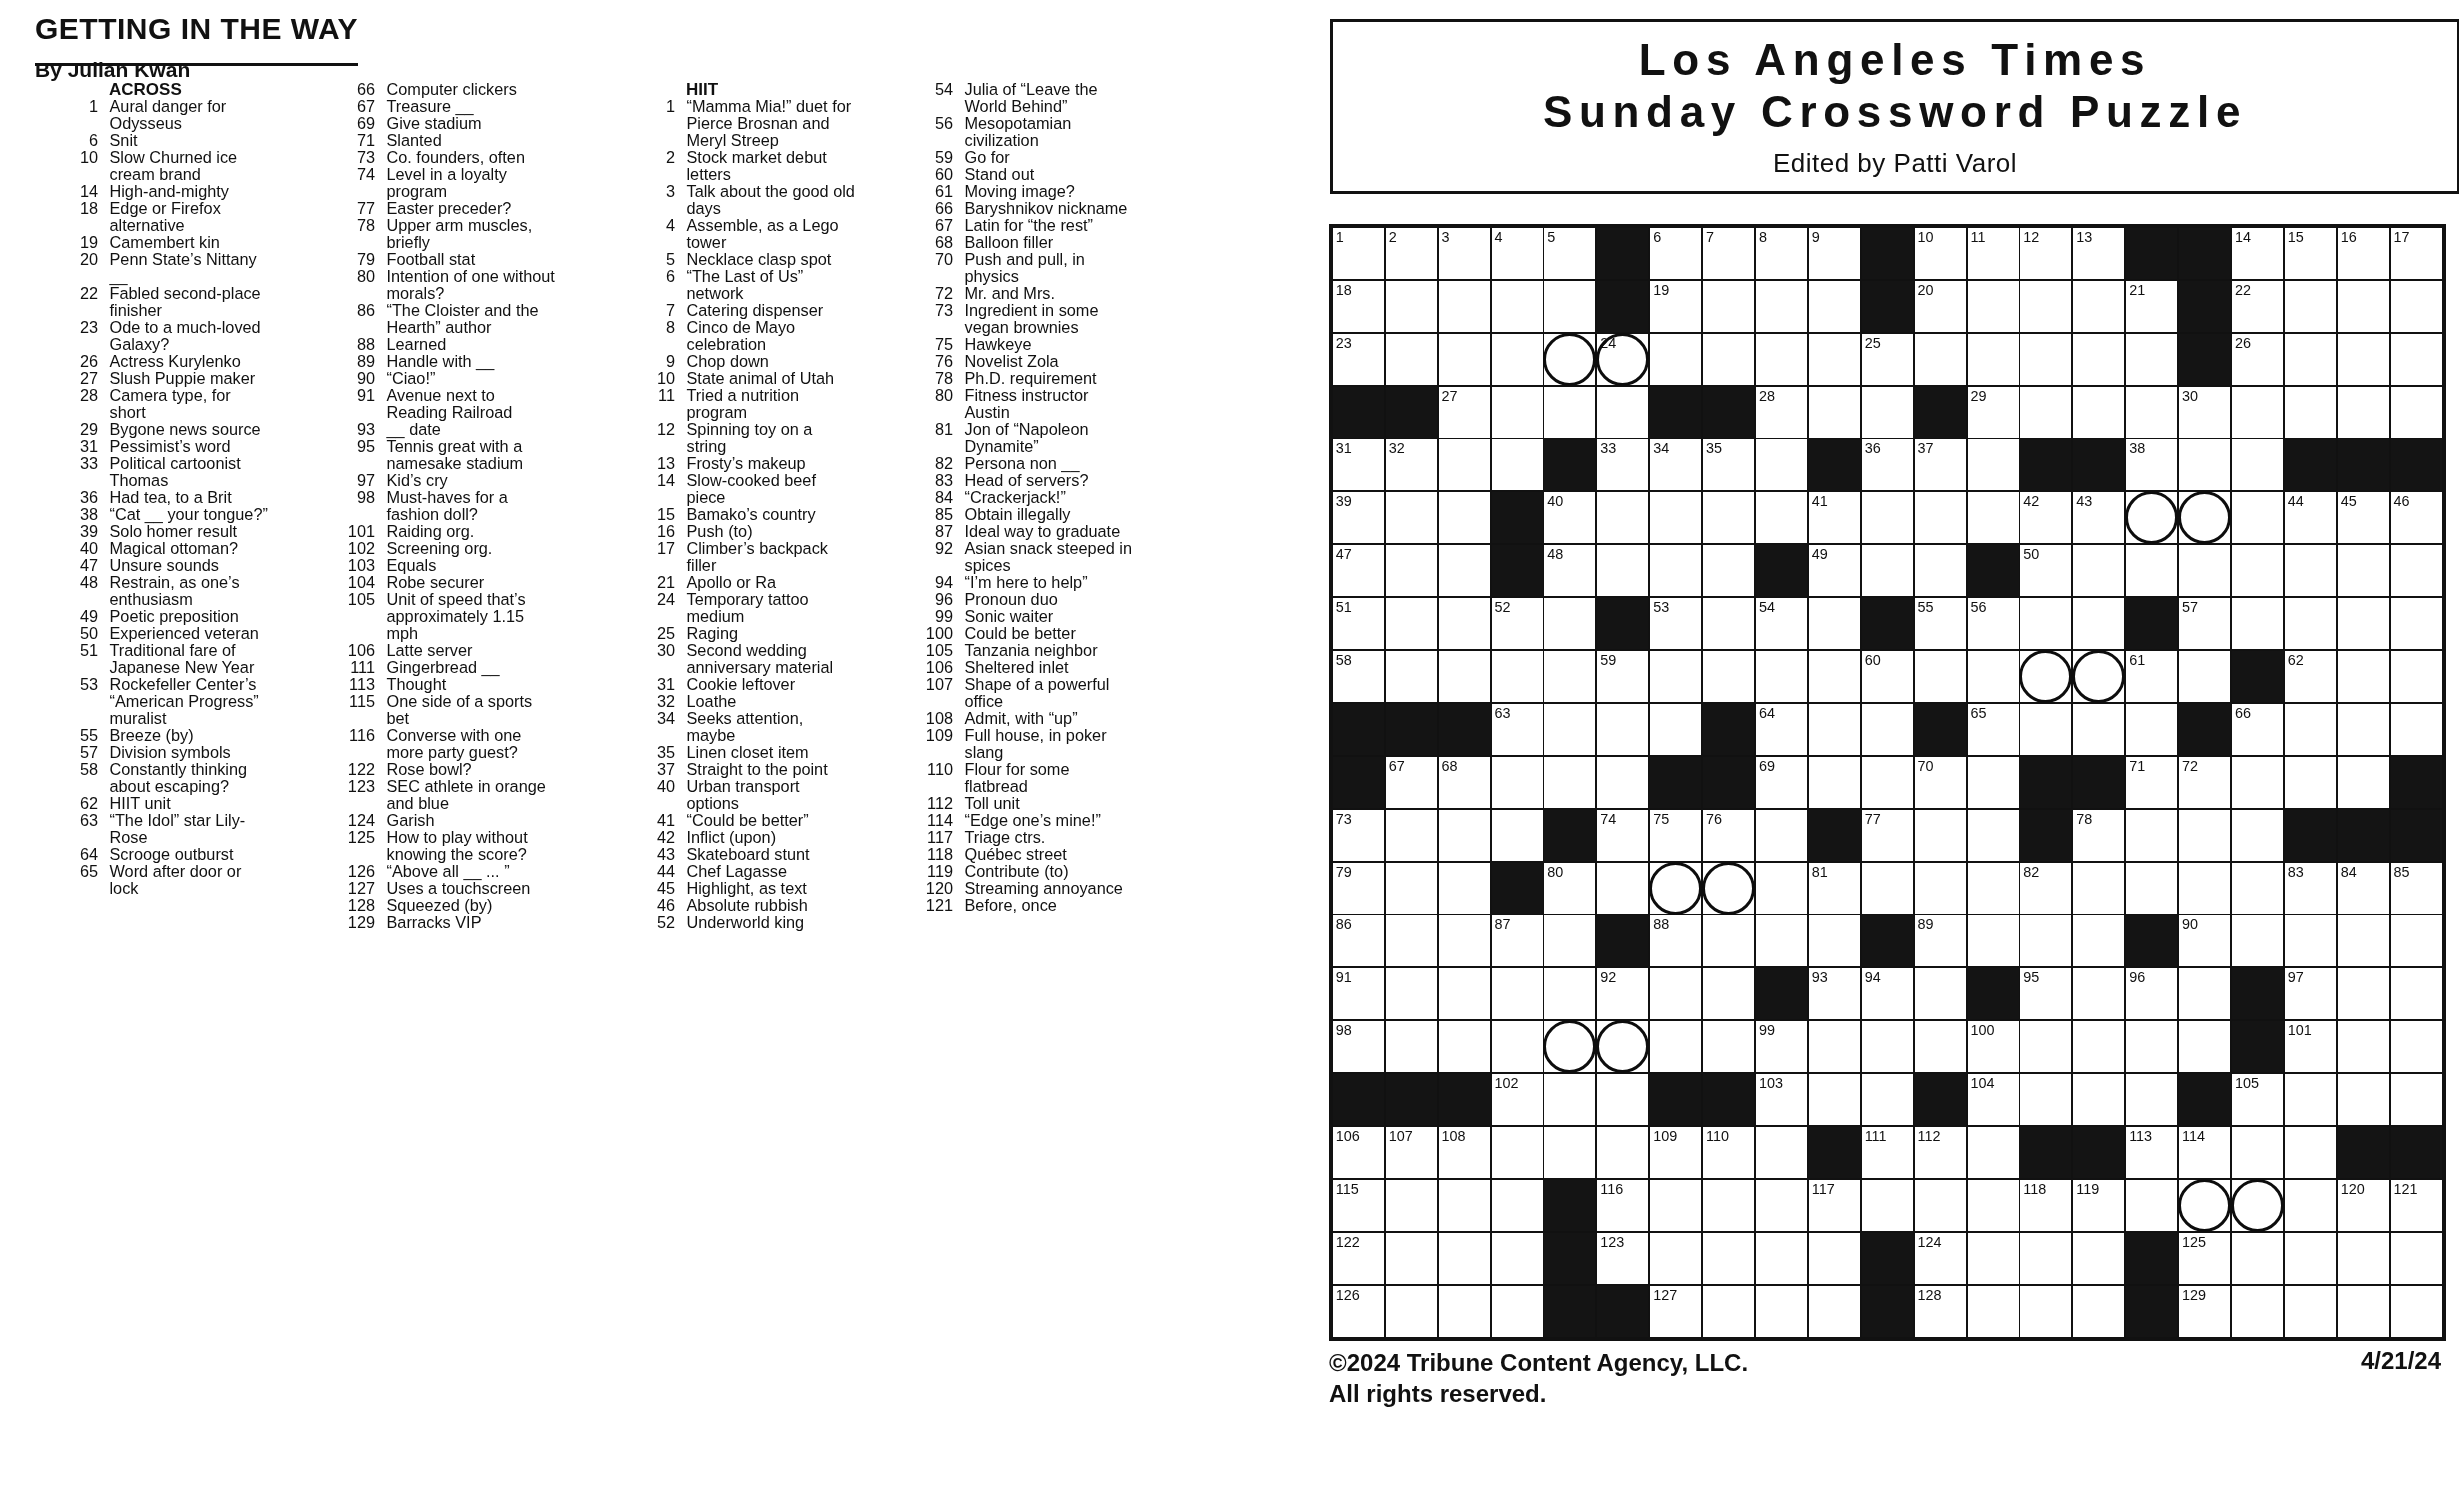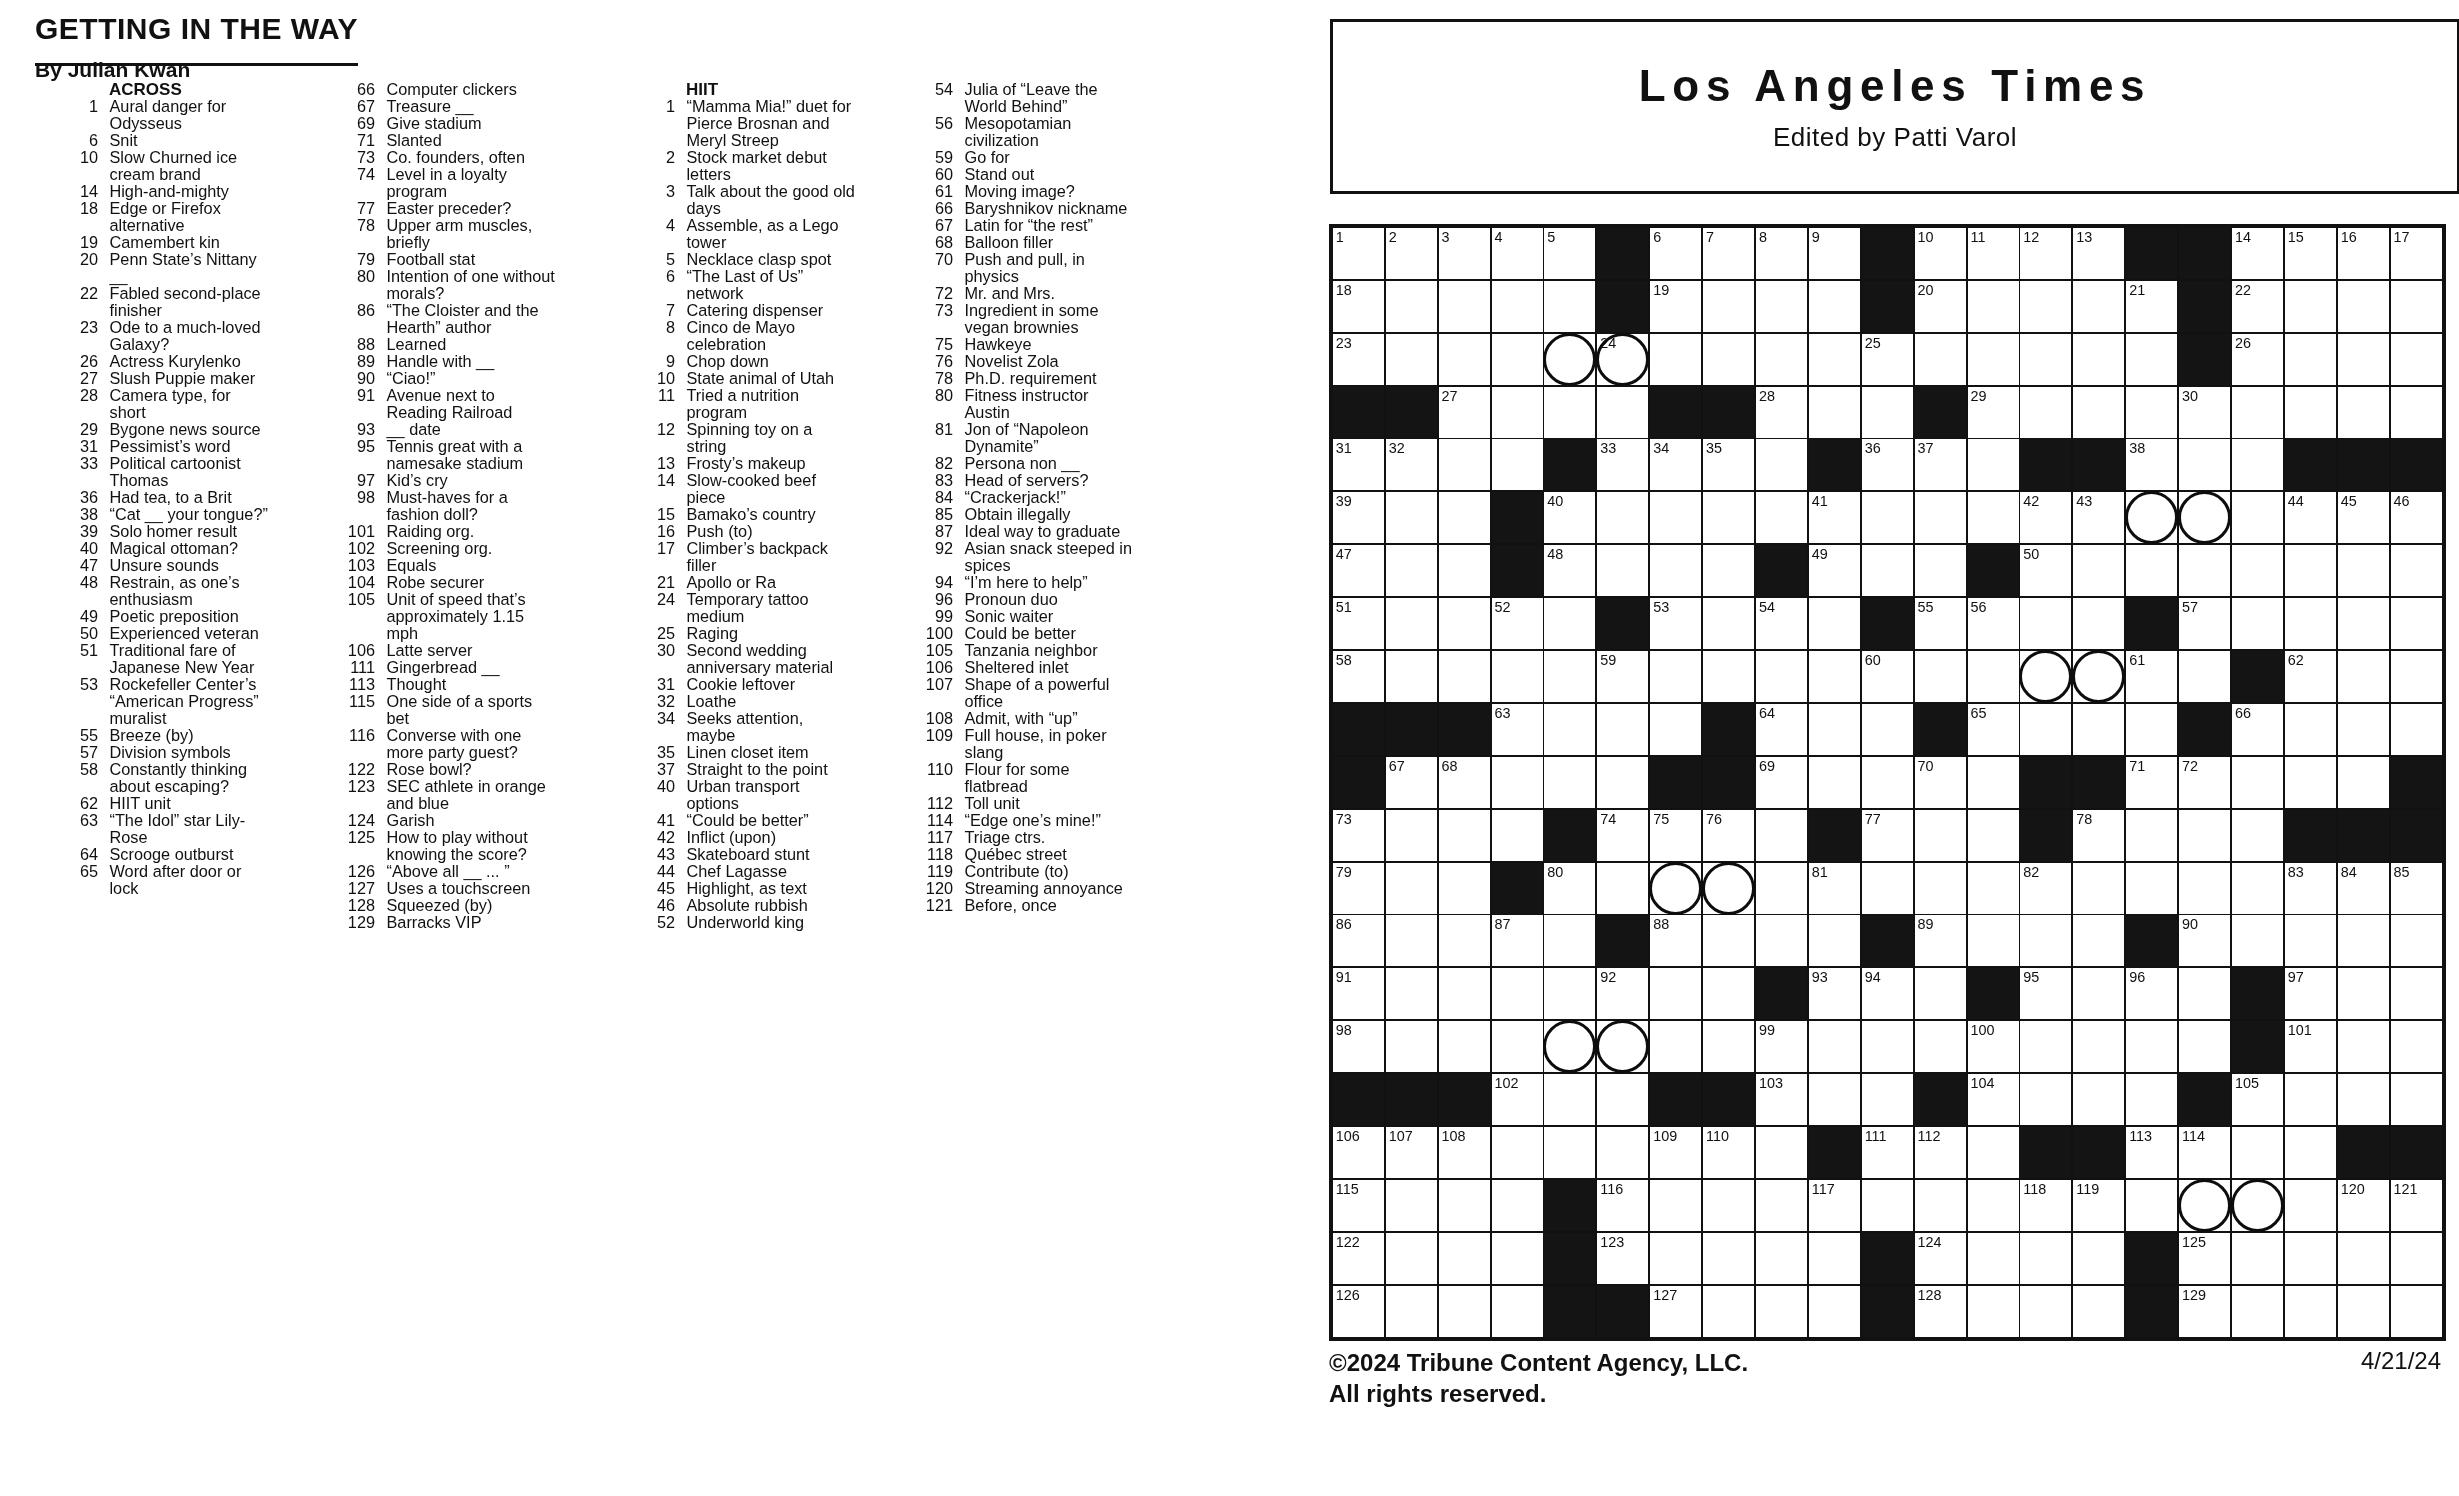--- a/index.html
+++ b/index.html
@@ -29,21 +29,21 @@
   #grid{position:absolute;left:1329px;top:224px;border:2.9px solid #111;background:#111;
         display:grid;grid-template-columns:repeat(21,51px);grid-template-rows:repeat(21,51px);gap:1.9px;padding:1.9px;}
   .cell{background:#fff;position:relative;}
   .cell.black{background:#141414;}
   .cell .num{position:absolute;left:2.9px;top:1px;font-size:14.4px;line-height:16.3px;color:#111;}
   .cell .ring{position:absolute;inset:-1px;border:3.8px solid #0d0d0d;border-radius:50%;pointer-events:none;}
 
   
   #footer{position:absolute;left:1329px;top:1347px;width:1112px;display:flex;justify-content:space-between;align-items:flex-start;}
   #copyright{font-size:24px;font-weight:bold;line-height:31px;}
-  #pz-date{font-size:24px;font-weight:normal;}
+  #pz-date{font-size:24px;font-weight:bold;}
 </style>
 </head>
 <body>
 
 <div id="pz-title">GETTING IN THE WAY</div>
 <div id="pz-byline">By Julian Kwan</div>
 
 <div id="col1" class="clue-col">
     <div class="clue-hdr">ACROSS</div>
     <div class="clue">
@@ -618,20 +618,21 @@
       <div class="ct">Streaming annoyance</div>
     </div>
     <div class="clue">
       <div class="cn">121</div>
       <div class="ct">Before, once</div>
     </div>
   </div>
 
 <div id="masthead">
   <div class="mast-line">Los Angeles Times</div>
+  <div class="mast-line">Sunday Crossword Puzzle</div>
   <div id="mast-edited">Edited by Patti Varol</div>
 </div>
 
 <div id="grid">
     <div class="cell">
       <span class="num">1</span>
     </div>
     <div class="cell">
       <span class="num">2</span>
     </div>

